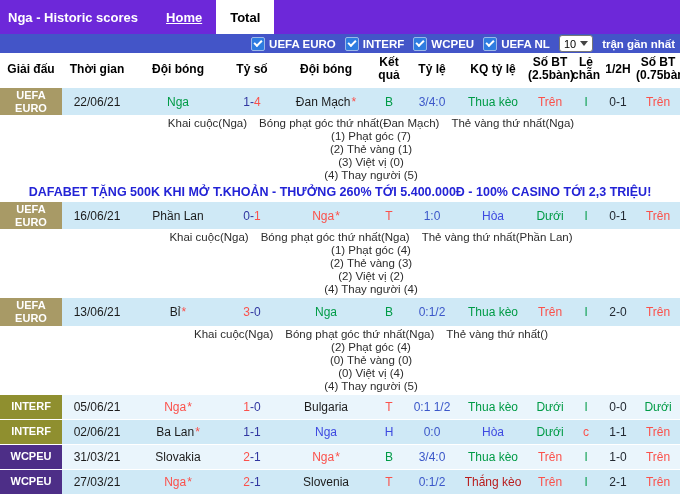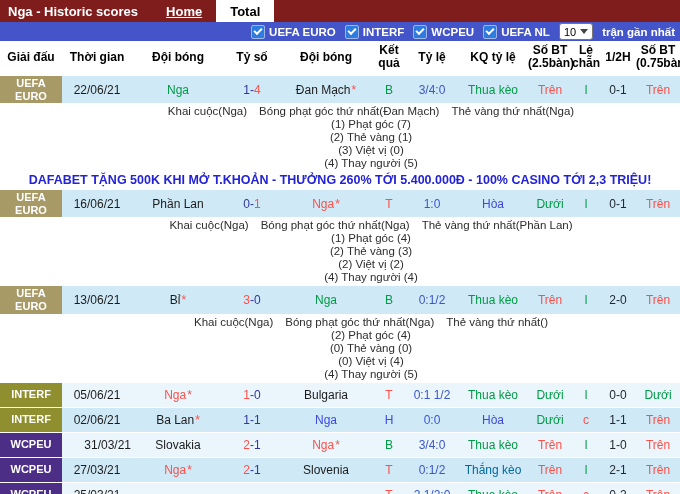--- a/index.html
+++ b/index.html
@@ -1,20 +1,20 @@
 <!DOCTYPE html>
 <html><head>
 <meta charset="utf-8">
 <style>
   html,body{margin:0;padding:0;background:#fff;}
   body{width:680px;font-family:"Liberation Sans",sans-serif;-webkit-font-smoothing:antialiased;}
   .page{width:680px;overflow:hidden;background:#fff;}
 
   
-  .topbar{background:#7f1d1d;height:22px;display:flex;align-items:stretch;color:#fff;}
+  .topbar{background:#6d28d9;height:34px;display:flex;align-items:stretch;color:#fff;}
   .topbar .title{font-weight:bold;font-size:13px;display:flex;align-items:center;padding:0 14px 0 8px;}
   .tabs{display:flex;align-items:stretch;}
   .tab{font-weight:bold;font-size:13px;display:flex;align-items:center;padding:0 14px;cursor:pointer;}
   .tab.active{background:#fff;color:#000;}
   .tab.plain{color:#fff;text-decoration:underline;}
   .topbar .note{margin-left:auto;display:flex;align-items:center;gap:5px;padding-right:8px;font-weight:bold;font-size:12px;}
 
   
   .cb{display:inline-block;width:12px;height:12px;background:#2e7ce0;border:1px solid #9db8e8;border-radius:2px;position:relative;flex:0 0 auto;}
   .cb::after{content:"";position:absolute;left:2px;top:2px;width:6px;height:3px;border-left:2px solid #fff;border-bottom:2px solid #fff;transform:rotate(-45deg);}
@@ -221,41 +221,41 @@
           <td style="color: rgb(61, 73, 225);">H</td>
           <td style="color: rgb(59, 87, 201);">0:0</td>
           <td style="color: rgb(61, 73, 225);">Hòa</td>
           <td style="color: rgb(0, 155, 70);">Dưới</td>
           <td style="color: rgb(251, 81, 75);">c</td>
           <td style="color: rgb(34, 40, 49);">1-1</td>
           <td style="color: rgb(251, 81, 75);">Trên</td>
         </tr>
         <tr class="match bg-pale bottom">
           <td class="badge lg-wcpeu">WCPEU</td>
-          <td style="color: rgb(28, 28, 28); text-align: right;">31/03/21</td>
+          <td style="color: rgb(28, 28, 28);">31/03/21</td>
           <td><span style="color: rgb(28, 28, 28);">Slovakia</span></td>
           <td><span style="color: rgb(251, 81, 75);">2</span><span style="color: rgb(48, 54, 160);">-</span><span style="color: rgb(48, 54, 160);">1</span></td>
           <td><span style="color: rgb(251, 81, 75);">Nga</span><span class="star">*</span></td>
           <td style="color: rgb(0, 155, 70);">B</td>
           <td style="color: rgb(59, 87, 201);">3/4:0</td>
           <td style="color: rgb(0, 155, 70);">Thua kèo</td>
           <td style="color: rgb(251, 81, 75);">Trên</td>
           <td style="color: rgb(0, 155, 70);">l</td>
           <td style="color: rgb(34, 40, 49);">1-0</td>
           <td style="color: rgb(251, 81, 75);">Trên</td>
         </tr>
         <tr class="match bg-blue bottom">
           <td class="badge lg-wcpeu">WCPEU</td>
           <td style="color: rgb(28, 28, 28);">27/03/21</td>
           <td><span style="color: rgb(251, 81, 75);">Nga</span><span class="star">*</span></td>
           <td><span style="color: rgb(251, 81, 75);">2</span><span style="color: rgb(48, 54, 160);">-</span><span style="color: rgb(48, 54, 160);">1</span></td>
           <td><span style="color: rgb(28, 28, 28);">Slovenia</span></td>
           <td style="color: rgb(251, 81, 75);">T</td>
           <td style="color: rgb(59, 87, 201);">0:1/2</td>
-          <td style="color: #0369a1;">Thắng kèo</td>
+          <td style="color: #b91c1c;">Thắng kèo</td>
           <td style="color: rgb(251, 81, 75);">Trên</td>
           <td style="color: rgb(0, 155, 70);">l</td>
           <td style="color: rgb(34, 40, 49);">2-1</td>
           <td style="color: rgb(251, 81, 75);">Trên</td>
         </tr>
         <tr class="match bg-pale bottom">
           <td class="badge lg-wcpeu">WCPEU</td>
           <td style="color: rgb(28, 28, 28);">25/03/21</td>
           <td></td>
           <td></td>

